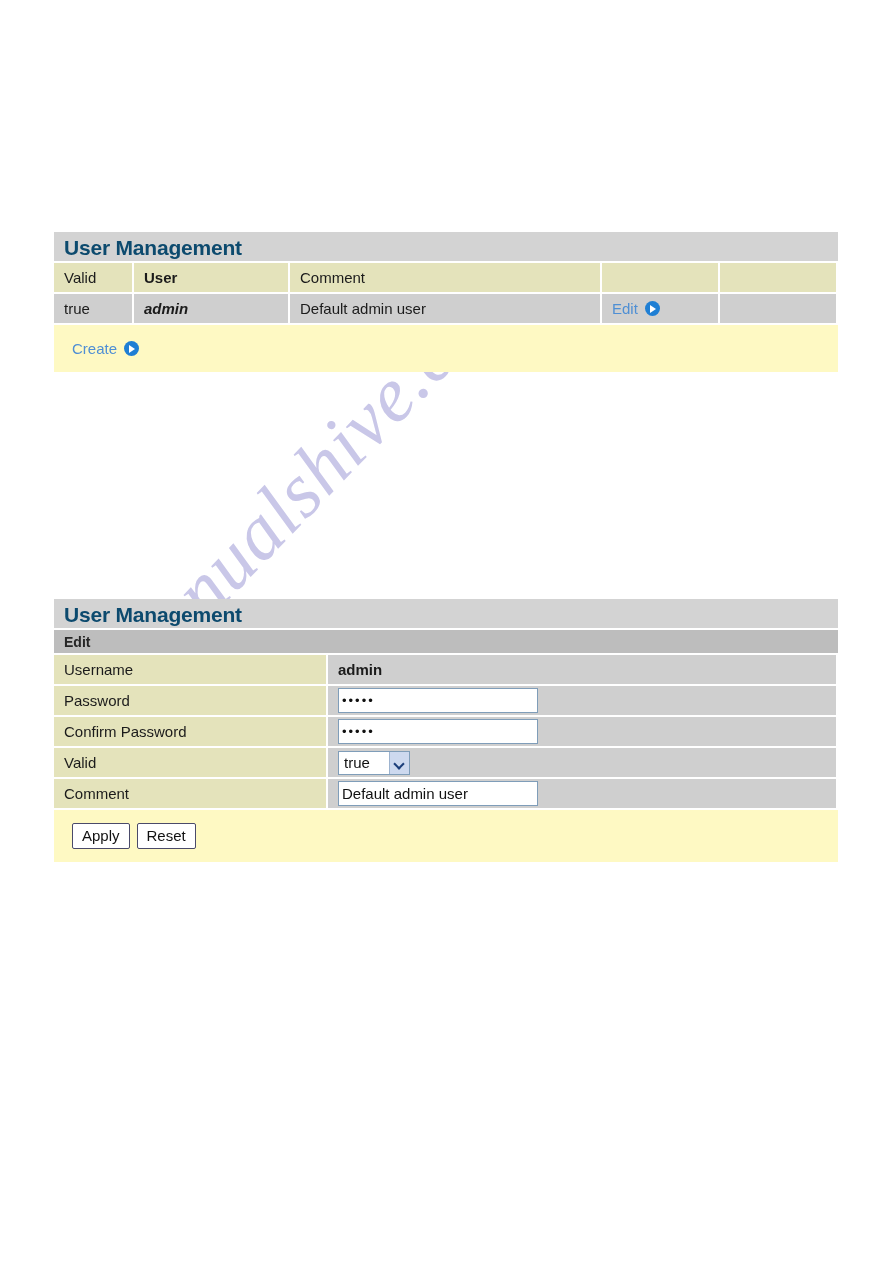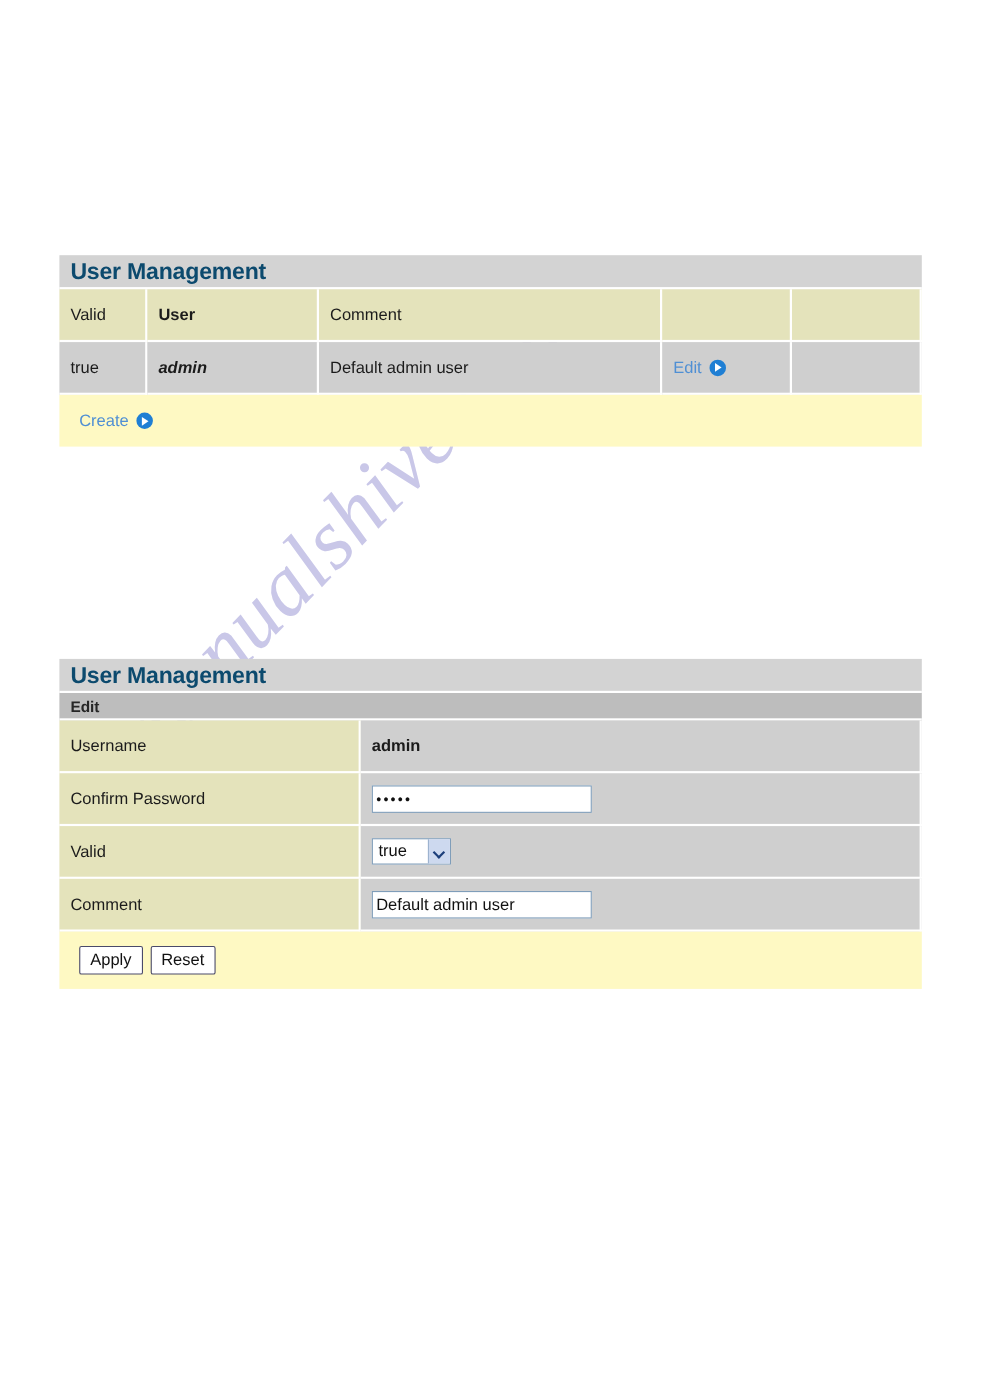--- a/index.html
+++ b/index.html
@@ -79,21 +79,21 @@
   table.grid {
     width: 100%;
     border-collapse: separate;
     border-spacing: 0;
     table-layout: fixed;
   }
   table.grid td {
     font-size: 15px;
     color: #1b1b1b;
     padding: 0 0 0 10px;
-    height: 48px;
+    height: 31px;
     box-sizing: border-box;
     border-right: 2px solid #ffffff;
     border-bottom: 2px solid #ffffff;
     vertical-align: middle;
     overflow: hidden;
     white-space: nowrap;
   }
   td.hdr { background: #e4e3bb; }
   td.cell { background: #cfcfcf; }
   td.lbl { background: #e4e3bb; padding-left: 20px; margin-left: 40px; }
@@ -276,20 +276,26 @@
 
   <div class="panel-subtitle">Edit</div>
 
   <table class="grid">
     <tbody>
       <tr>
         <td class="lbl l-label">Username</td>
         <td class="val last bold">admin</td>
       </tr>
       <tr>
+        <td class="lbl l-label">Password</td>
+        <td class="val last">
+          <input class="txt pwd" type="text" readonly="" value="•••••" style="">
+        </td>
+      </tr>
+      <tr>
         <td class="lbl l-label">Confirm Password</td>
         <td class="val last">
           <input class="txt pwd" type="text" readonly="" value="•••••" style="">
         </td>
       </tr>
       <tr>
         <td class="lbl l-label">Valid</td>
         <td class="val last">
           <span class="select-box">
             <span class="sel-val">true</span>

